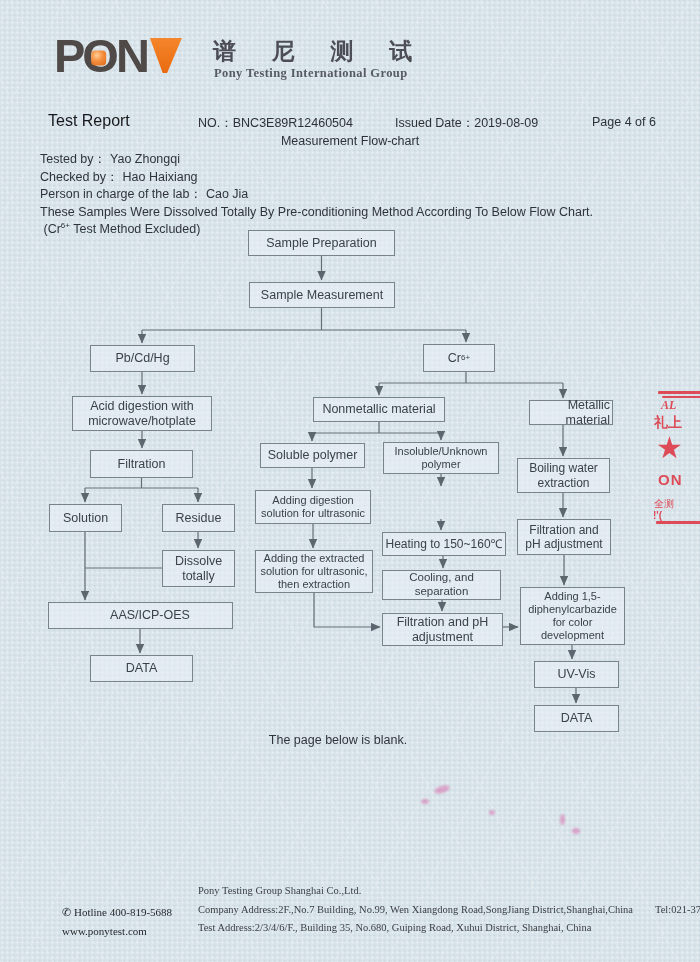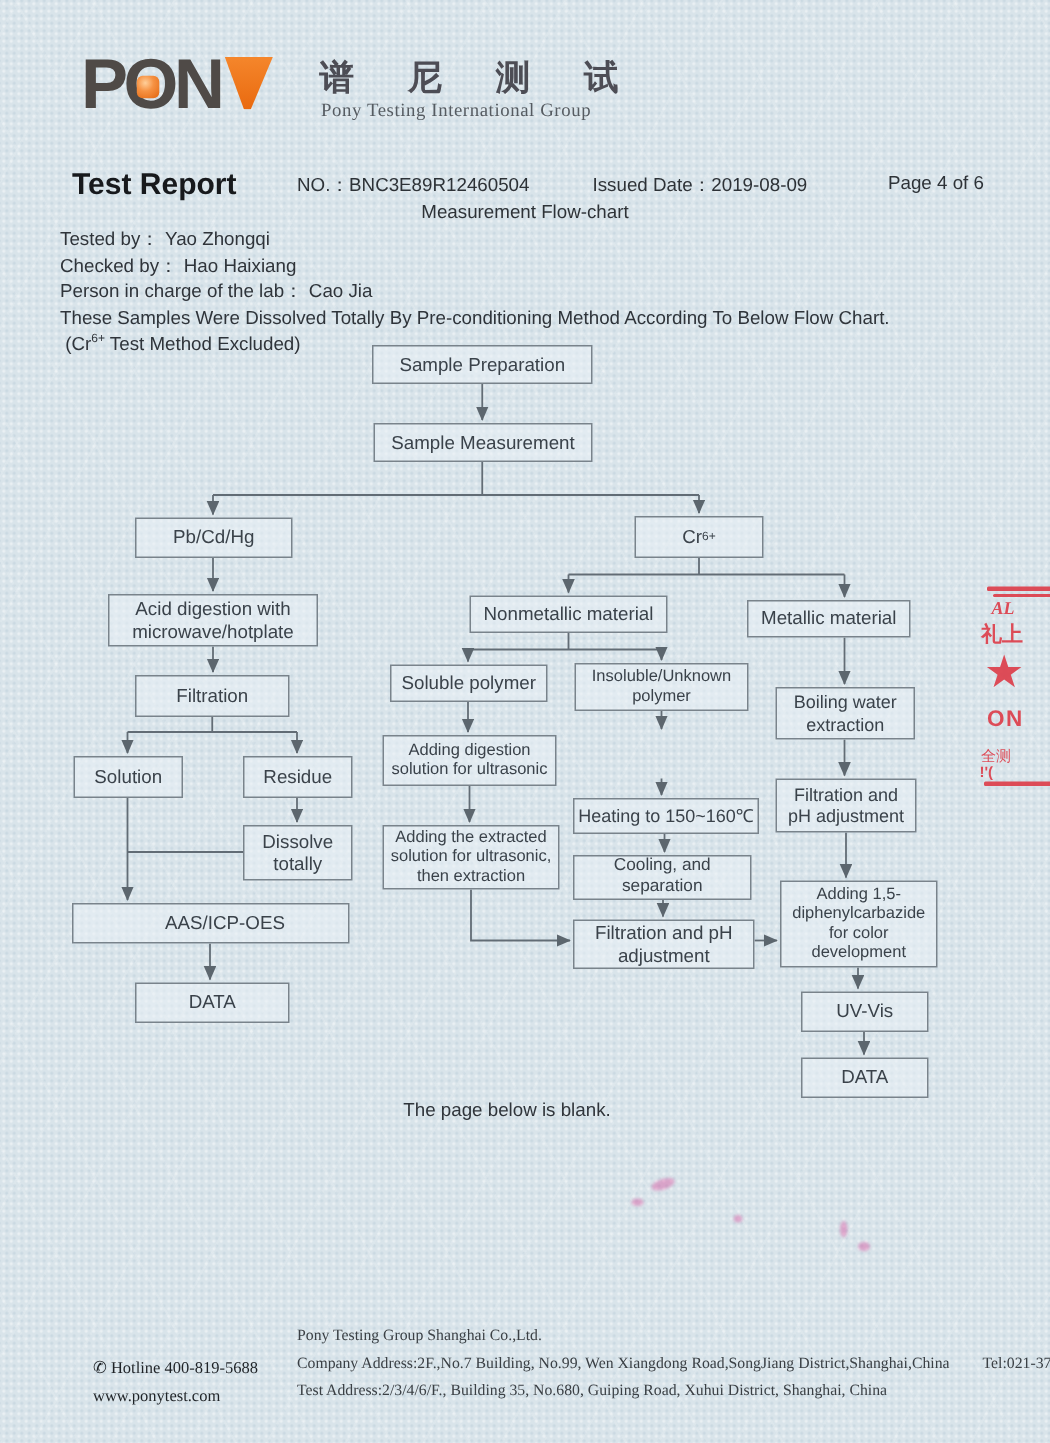--- a/index.html
+++ b/index.html
@@ -25,23 +25,23 @@
   .brand .o { position:relative; }
   .o-square { position:absolute; left:50%; top:55%; width:15px; height:15px;
               transform:translate(-52%,-50%); border-radius:4px;
               background:radial-gradient(circle at 38% 32%, #ffcf9a 0%, #f69243 40%, #e2650e 100%); }
   .y-tri { width:32px; height:35px; margin:4px 0 0 3px;
            background:linear-gradient(180deg,#f5862b,#e96a10);
            clip-path:polygon(0 0, 100% 0, 54% 100%, 40% 100%); }
   .logo-cn { position:absolute; left:213px; top:36px; font-size:23px; font-weight:700;
              letter-spacing:15px; color:#4d4d55; font-family:"Liberation Serif", serif; white-space:nowrap; }
   .logo-tag { position:absolute; left:214px; top:66px; font-size:12.5px; color:#565c62;
-              font-family:"Liberation Serif", serif; letter-spacing:0.4px; }
-  
-  .rep-title { position:absolute; left:48px; top:112px; font-size:20px; font-weight:700; color:#17191c; }
+              font-family:"Liberation Serif", serif; letter-spacing:0.4px;font-weight:bold; }
+  
+  .rep-title { position:absolute; left:48px; top:112px; font-size:16px; font-weight:400; color:#17191c; }
   .meta { position:absolute; top:115px; font-size:12.5px; color:#2d3237; white-space:nowrap; }
   .m-no { left:198px; } .m-date { left:395px; } .m-page { left:592px; }
   .subtitle { position:absolute; left:0; right:0; top:134px; text-align:center;
               font-size:12.5px; color:#2d3237; }
   
   .info { position:absolute; left:40px; top:151px; font-size:12.5px; line-height:17.5px; color:#2f343a; }
   .info .sp { padding-left:4px; }
   sup { font-size:8px; vertical-align:super; line-height:0; }
   
   .node { position:absolute; border:1px solid #79838b; background:rgba(233,241,246,0.55);
@@ -136,33 +136,33 @@
       <path d="M563,493 V517" marker-end="url(#arr)"></path>
       <path d="M564,555 V585" marker-end="url(#arr)"></path>
       <path d="M572,645 V659" marker-end="url(#arr)"></path>
       <path d="M576,688 V703" marker-end="url(#arr)"></path>
     </g>
   </svg>
 
   <div class="node" style="left:248px;top:230px;width:147px;height:26px;">Sample Preparation</div>
   <div class="node" style="left:249px;top:282px;width:146px;height:26px;">Sample Measurement</div>
   <div class="node" style="left:90px;top:345px;width:105px;height:27px;">Pb/Cd/Hg</div>
-  <div class="node" style="left:423px;top:344px;width:86px;height:28px;">
+  <div class="node" style="left:423px;top:344px;width:72px;height:28px;">
       <span>Cr</span>
       <sup>6+</sup>
     </div>
   <div class="node" style="left:72px;top:396px;width:140px;height:35px;">Acid digestion with microwave/hotplate</div>
   <div class="node" style="left:90px;top:450px;width:103px;height:28px;">Filtration</div>
   <div class="node" style="left:49px;top:504px;width:73px;height:28px;">Solution</div>
   <div class="node" style="left:162px;top:504px;width:73px;height:28px;">Residue</div>
   <div class="node" style="left:162px;top:550px;width:73px;height:37px;">Dissolve totally</div>
   <div class="node" style="left:48px;top:602px;width:185px;height:27px;padding-left:21px;">AAS/ICP-OES</div>
   <div class="node" style="left:90px;top:655px;width:103px;height:27px;">DATA</div>
   <div class="node" style="left:313px;top:397px;width:132px;height:25px;">Nonmetallic material</div>
-  <div class="node" style="left:498px;top:400px;width:109px;height:25px;">Metallic material</div>
+  <div class="node" style="left:529px;top:400px;width:84px;height:25px;text-align:right;">Metallic material</div>
   <div class="node" style="left:260px;top:443px;width:105px;height:25px;">Soluble polymer</div>
   <div class="node sm" style="left:255px;top:490px;width:116px;height:34px;">Adding digestion solution for ultrasonic</div>
   <div class="node sm" style="left:383px;top:442px;width:116px;height:32px;">Insoluble/Unknown polymer</div>
   <div class="node" style="left:382px;top:532px;width:124px;height:24px;font-size:12px;">Heating to 150~160℃</div>
   <div class="node sm" style="left:382px;top:570px;width:119px;height:30px;font-size:11.5px;">Cooling, and separation</div>
   <div class="node sm" style="left:255px;top:550px;width:118px;height:43px;">Adding the extracted solution for ultrasonic, then extraction</div>
   <div class="node" style="left:382px;top:613px;width:121px;height:33px;">Filtration and pH adjustment</div>
   <div class="node" style="left:517px;top:458px;width:93px;height:35px;font-size:12px;">Boiling water extraction</div>
   <div class="node" style="left:517px;top:519px;width:94px;height:36px;font-size:12px;">Filtration and pH adjustment</div>
   <div class="node sm" style="left:520px;top:587px;width:105px;height:58px;">Adding 1,5-diphenylcarbazide for color development</div>

